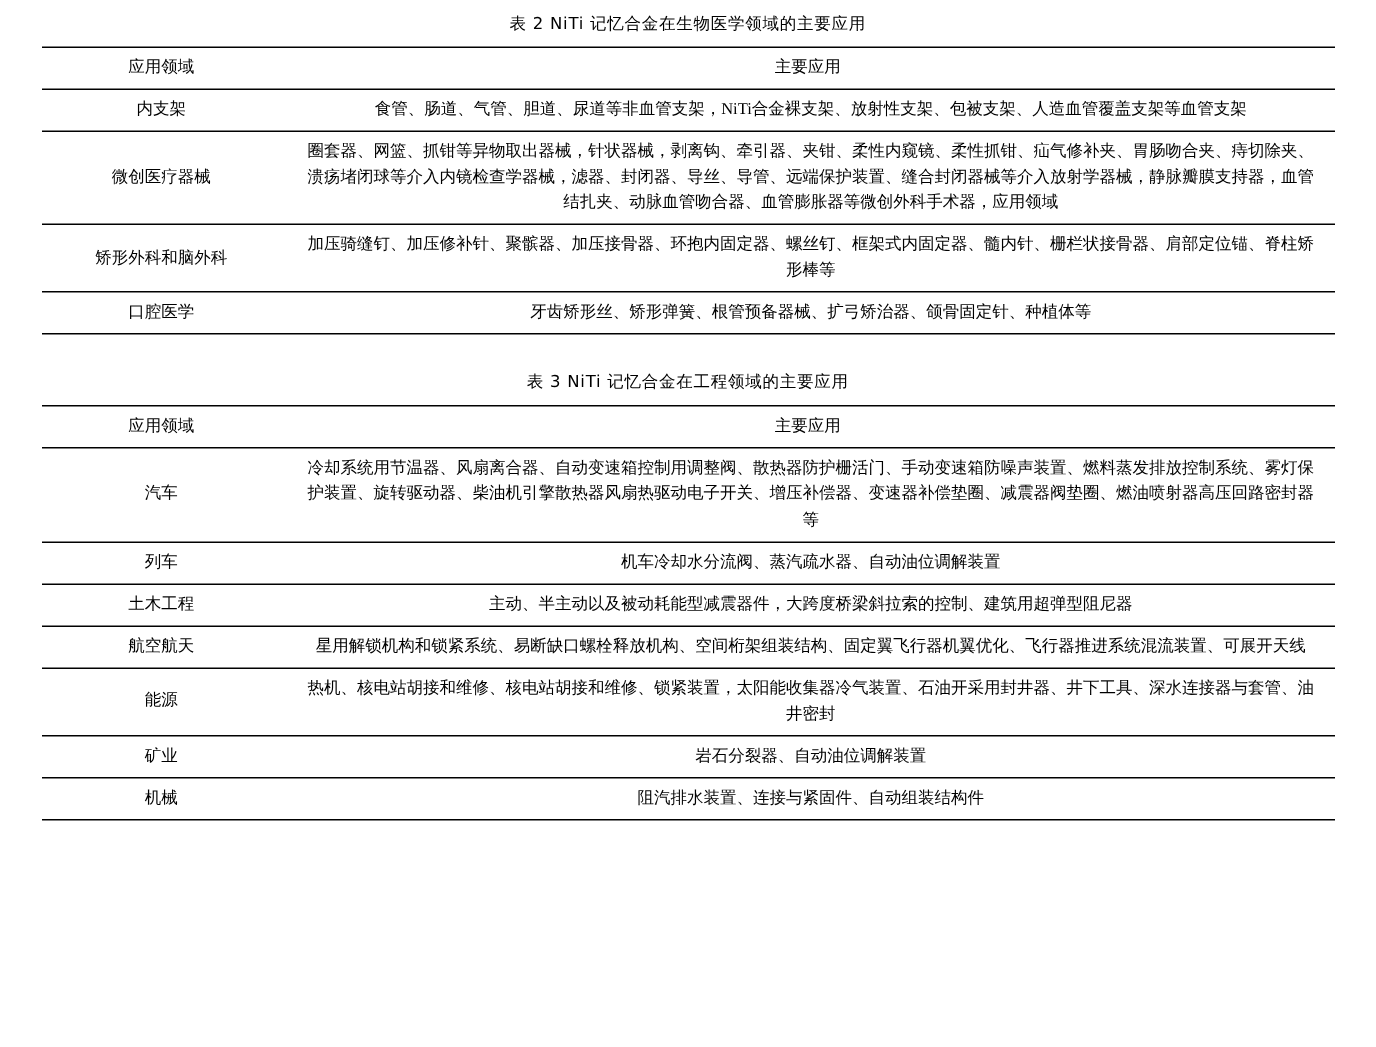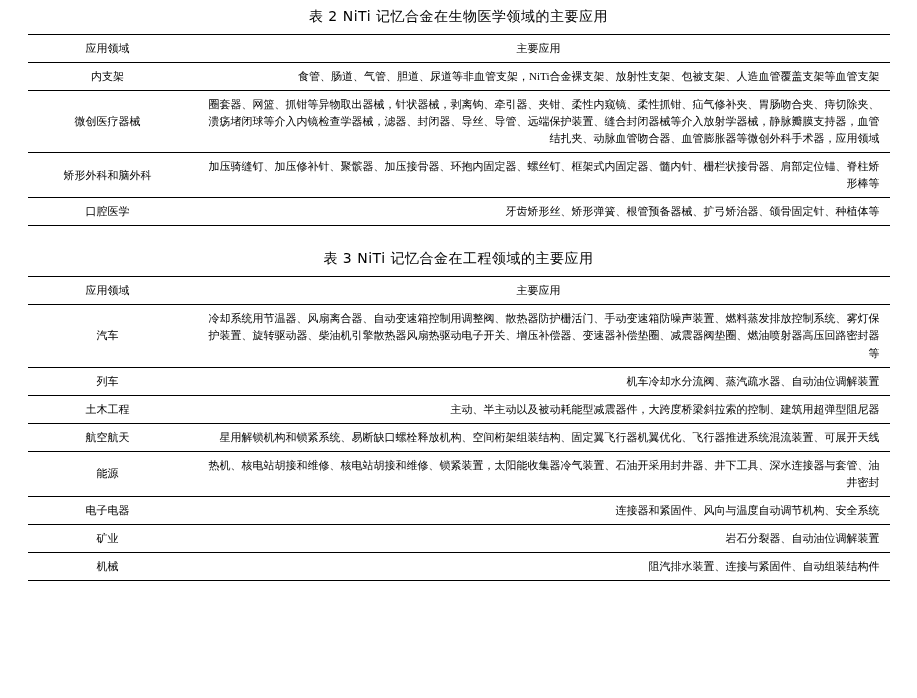--- a/index.html
+++ b/index.html
@@ -19,21 +19,21 @@
     width: 917px;
     height: 698px;
     position: relative;
     box-sizing: border-box;
   }
   .table-block {
     margin: 0 auto;
   }
   .table-caption {
     text-align: center;
-    font-size: 14px;
+    font-size: 11px;
     font-weight: normal;
     letter-spacing: 0.5px;
     padding: 6px 0 8px 0;
   }
   table.doc-table {
     border-collapse: collapse;
     table-layout: fixed;
     width: 862px;
     margin: 0 auto;
   }
@@ -56,21 +56,21 @@
   }
   .body-row:last-child td {
     border-bottom: 1.6px solid #000;
   }
   .col-field {
     width: 160px;
     text-align: center;
     white-space: nowrap;
   }
   .col-app {
-    text-align: right;
+    text-align: center;
     padding-left: 14px !important;
     padding-right: 10px !important;
   }
   .head-field {
     width: 160px;
     text-align: center;
   }
   .head-app {
     text-align: center;
     margin-top: 20px;
@@ -141,24 +141,20 @@
         </tr>
         <tr class="body-row">
           <td class="col-field">航空航天</td>
           <td class="col-app">星用解锁机构和锁紧系统、易断缺口螺栓释放机构、空间桁架组装结构、固定翼飞行器机翼优化、飞行器推进系统混流装置、可展开天线</td>
         </tr>
         <tr class="body-row">
           <td class="col-field">能源</td>
           <td class="col-app">热机、核电站胡接和维修、核电站胡接和维修、锁紧装置，太阳能收集器冷气装置、石油开采用封井器、井下工具、深水连接器与套管、油井密封</td>
         </tr>
         <tr class="body-row">
-          <td class="col-field">电子电器</td>
-          <td class="col-app">连接器和紧固件、风向与温度自动调节机构、安全系统</td>
-        </tr>
-        <tr class="body-row">
           <td class="col-field">矿业</td>
           <td class="col-app">岩石分裂器、自动油位调解装置</td>
         </tr>
         <tr class="body-row">
           <td class="col-field">机械</td>
           <td class="col-app">阻汽排水装置、连接与紧固件、自动组装结构件</td>
         </tr>
       </tbody>
     </table>
   </div>

